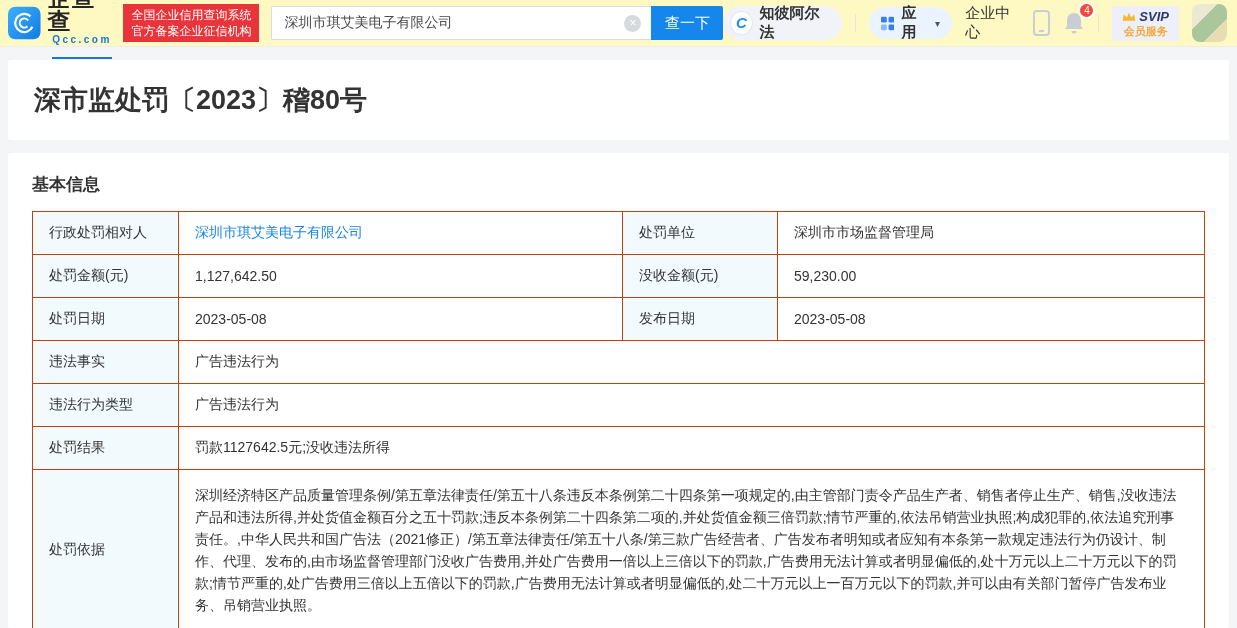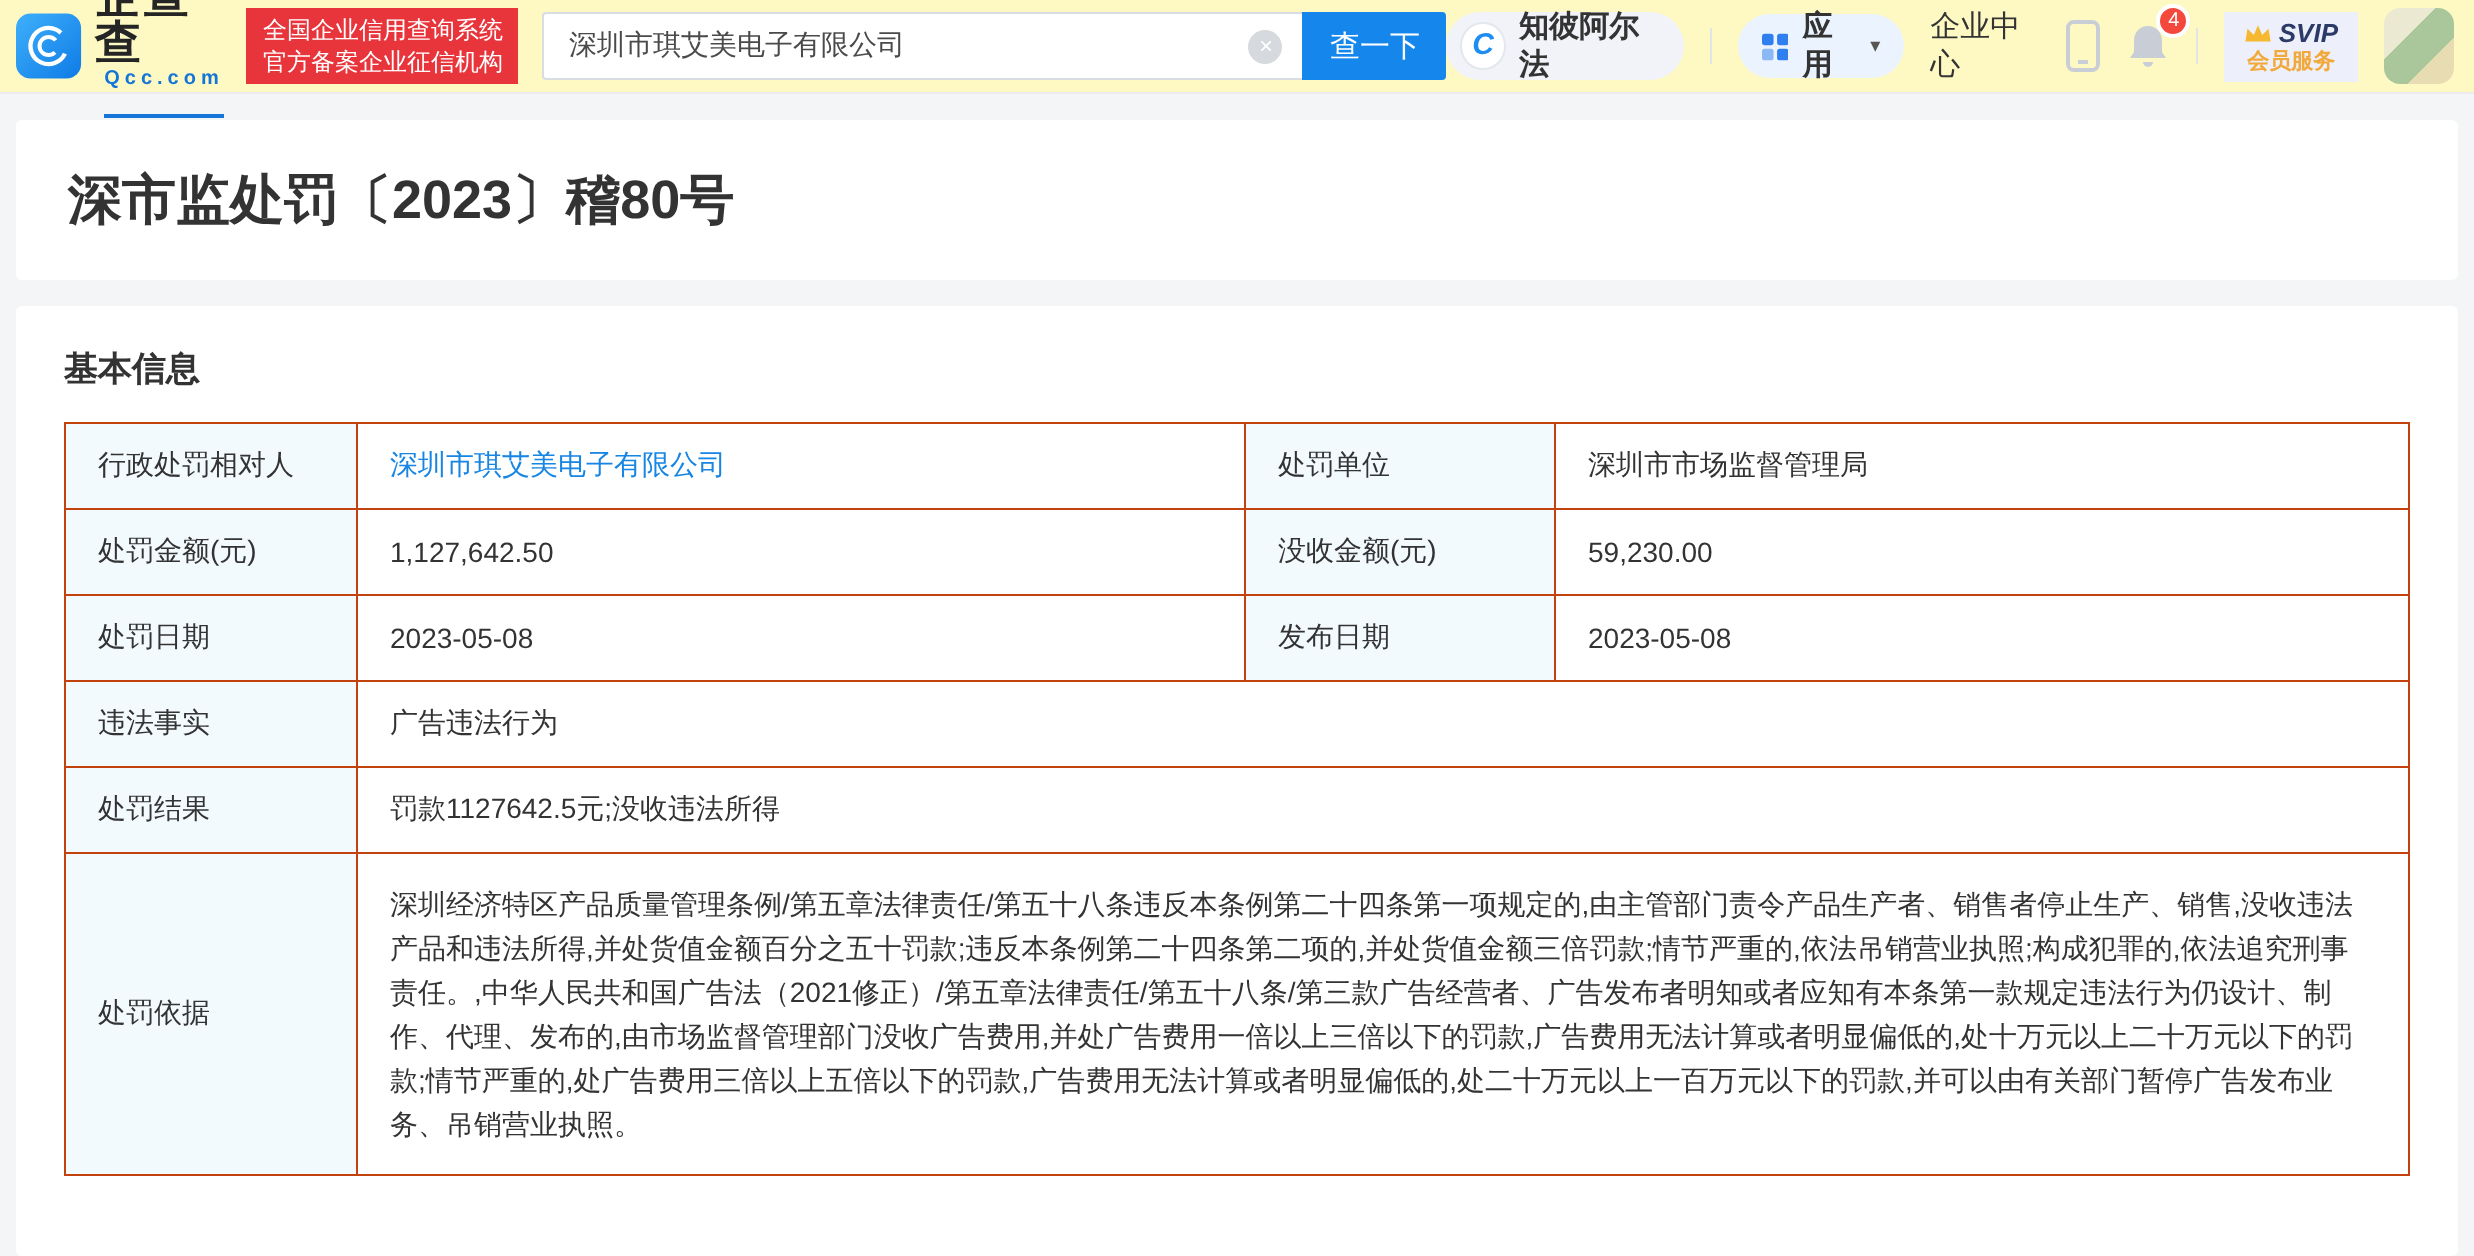--- a/index.html
+++ b/index.html
@@ -215,20 +215,24 @@
         <td class="label">处罚日期</td>
         <td>2023-05-08</td>
         <td class="label">发布日期</td>
         <td>2023-05-08</td>
       </tr>
       <tr>
         <td class="label">违法事实</td>
         <td colspan="3">广告违法行为</td>
       </tr>
       <tr>
+        <td class="label">违法行为类型</td>
+        <td colspan="3">广告违法行为</td>
+      </tr>
+      <tr>
         <td class="label">处罚结果</td>
         <td colspan="3">罚款1127642.5元;没收违法所得</td>
       </tr>
       <tr>
         <td class="label">处罚依据</td>
         <td colspan="3" class="basis">深圳经济特区产品质量管理条例/第五章法律责任/第五十八条违反本条例第二十四条第一项规定的,由主管部门责令产品生产者、销售者停止生产、销售,没收违法产品和违法所得,并处货值金额百分之五十罚款;违反本条例第二十四条第二项的,并处货值金额三倍罚款;情节严重的,依法吊销营业执照;构成犯罪的,依法追究刑事责任。,中华人民共和国广告法（2021修正）/第五章法律责任/第五十八条/第三款广告经营者、广告发布者明知或者应知有本条第一款规定违法行为仍设计、制作、代理、发布的,由市场监督管理部门没收广告费用,并处广告费用一倍以上三倍以下的罚款,广告费用无法计算或者明显偏低的,处十万元以上二十万元以下的罚款;情节严重的,处广告费用三倍以上五倍以下的罚款,广告费用无法计算或者明显偏低的,处二十万元以上一百万元以下的罚款,并可以由有关部门暂停广告发布业务、吊销营业执照。</td>
       </tr>
     </tbody>
   </table>
 </section>

